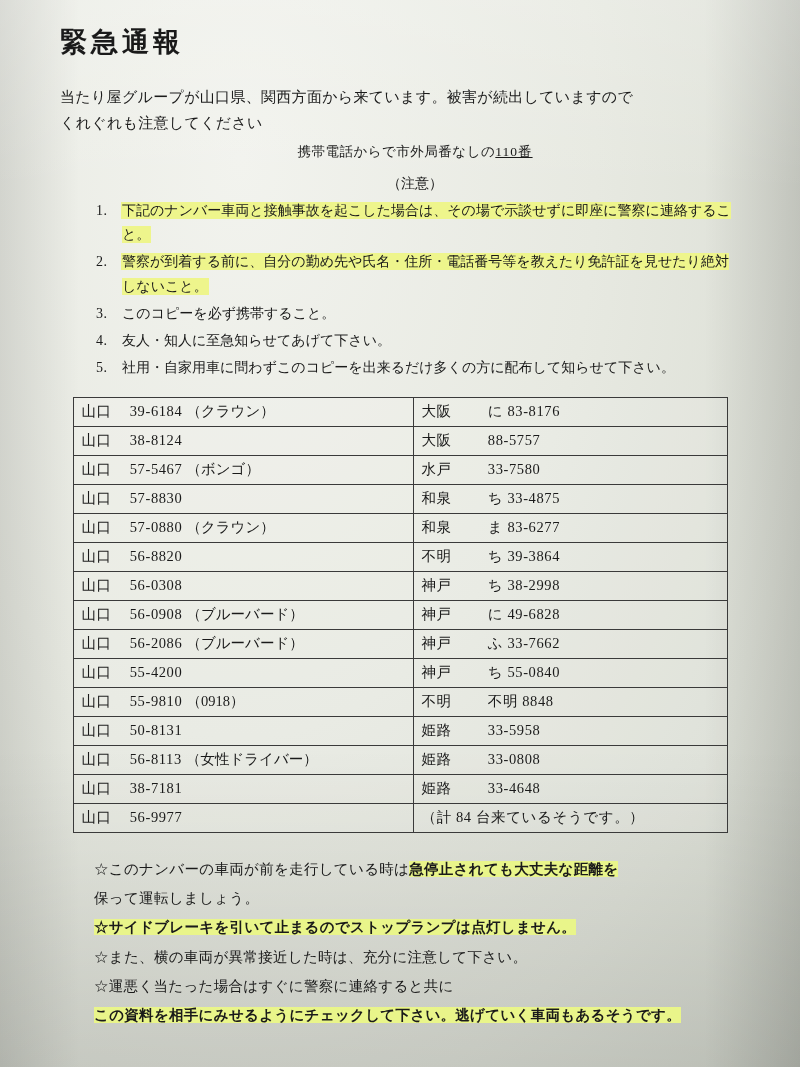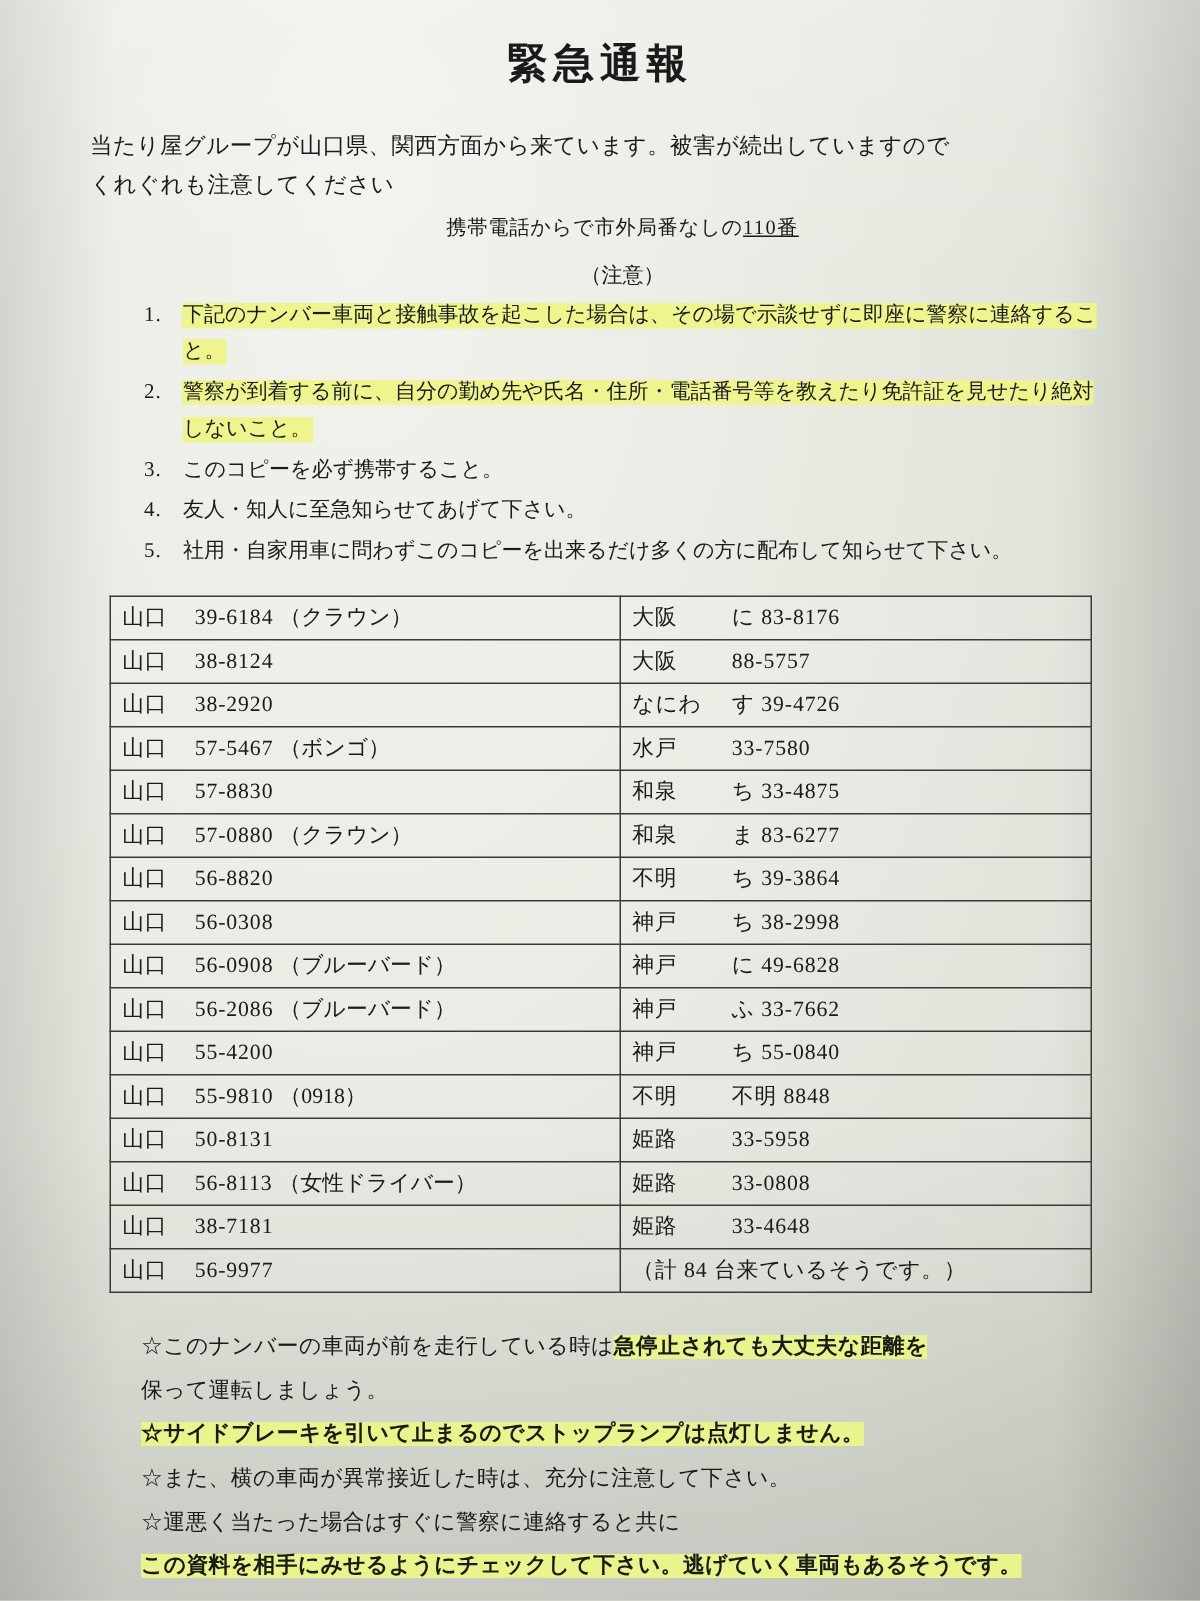--- a/index.html
+++ b/index.html
@@ -34,21 +34,20 @@
     background:
       linear-gradient(to bottom, rgba(255,255,255,0.18) 0%, rgba(255,255,255,0.0) 18%, rgba(0,0,0,0.0) 70%, rgba(0,0,0,0.10) 100%),
       linear-gradient(to right, rgba(0,0,0,0.10) 0%, rgba(0,0,0,0.0) 10%, rgba(0,0,0,0.0) 88%, rgba(0,0,0,0.13) 100%);
   }
   .doc {
     position: relative;
     z-index: 2;
     padding: 10px 60px 0 60px;
   }
   .title {
-    text-align: center;
     font-size: 27px;
     letter-spacing: 4px;
     margin: 14px 0 26px 0;
     font-weight: 600;
   }
   .intro {
     font-size: 15px;
     line-height: 1.75;
     margin-right: 10px;
     letter-spacing: 0.3px;
@@ -170,24 +169,20 @@
 
     <table class="plates" id="plates-table">
       <tbody id="plates-body">
           <tr>
             <td class="left-col"><span class="pref">山口</span>&nbsp;&nbsp;<span class="num">39-6184</span>&nbsp;<span class="paren">（クラウン）</span></td>
             <td class="right-col"><span class="pref-w">大阪</span>&nbsp;&nbsp;<span class="num">に 83-8176</span></td>
           </tr>
           <tr>
             <td class="left-col"><span class="pref">山口</span>&nbsp;&nbsp;<span class="num">38-8124</span></td>
             <td class="right-col"><span class="pref-w">大阪</span>&nbsp;&nbsp;<span class="num">88-5757</span></td>
-          </tr>
-          <tr>
-            <td class="left-col"><span class="pref">山口</span>&nbsp;&nbsp;<span class="num">38-2920</span></td>
-            <td class="right-col"><span class="pref-w">なにわ</span>&nbsp;&nbsp;<span class="num">す 39-4726</span></td>
           </tr>
           <tr>
             <td class="left-col"><span class="pref">山口</span>&nbsp;&nbsp;<span class="num">57-5467</span>&nbsp;<span class="paren">（ボンゴ）</span></td>
             <td class="right-col"><span class="pref-w">水戸</span>&nbsp;&nbsp;<span class="num">33-7580</span></td>
           </tr>
           <tr>
             <td class="left-col"><span class="pref">山口</span>&nbsp;&nbsp;<span class="num">57-8830</span></td>
             <td class="right-col"><span class="pref-w">和泉</span>&nbsp;&nbsp;<span class="num">ち 33-4875</span></td>
           </tr>
           <tr>

